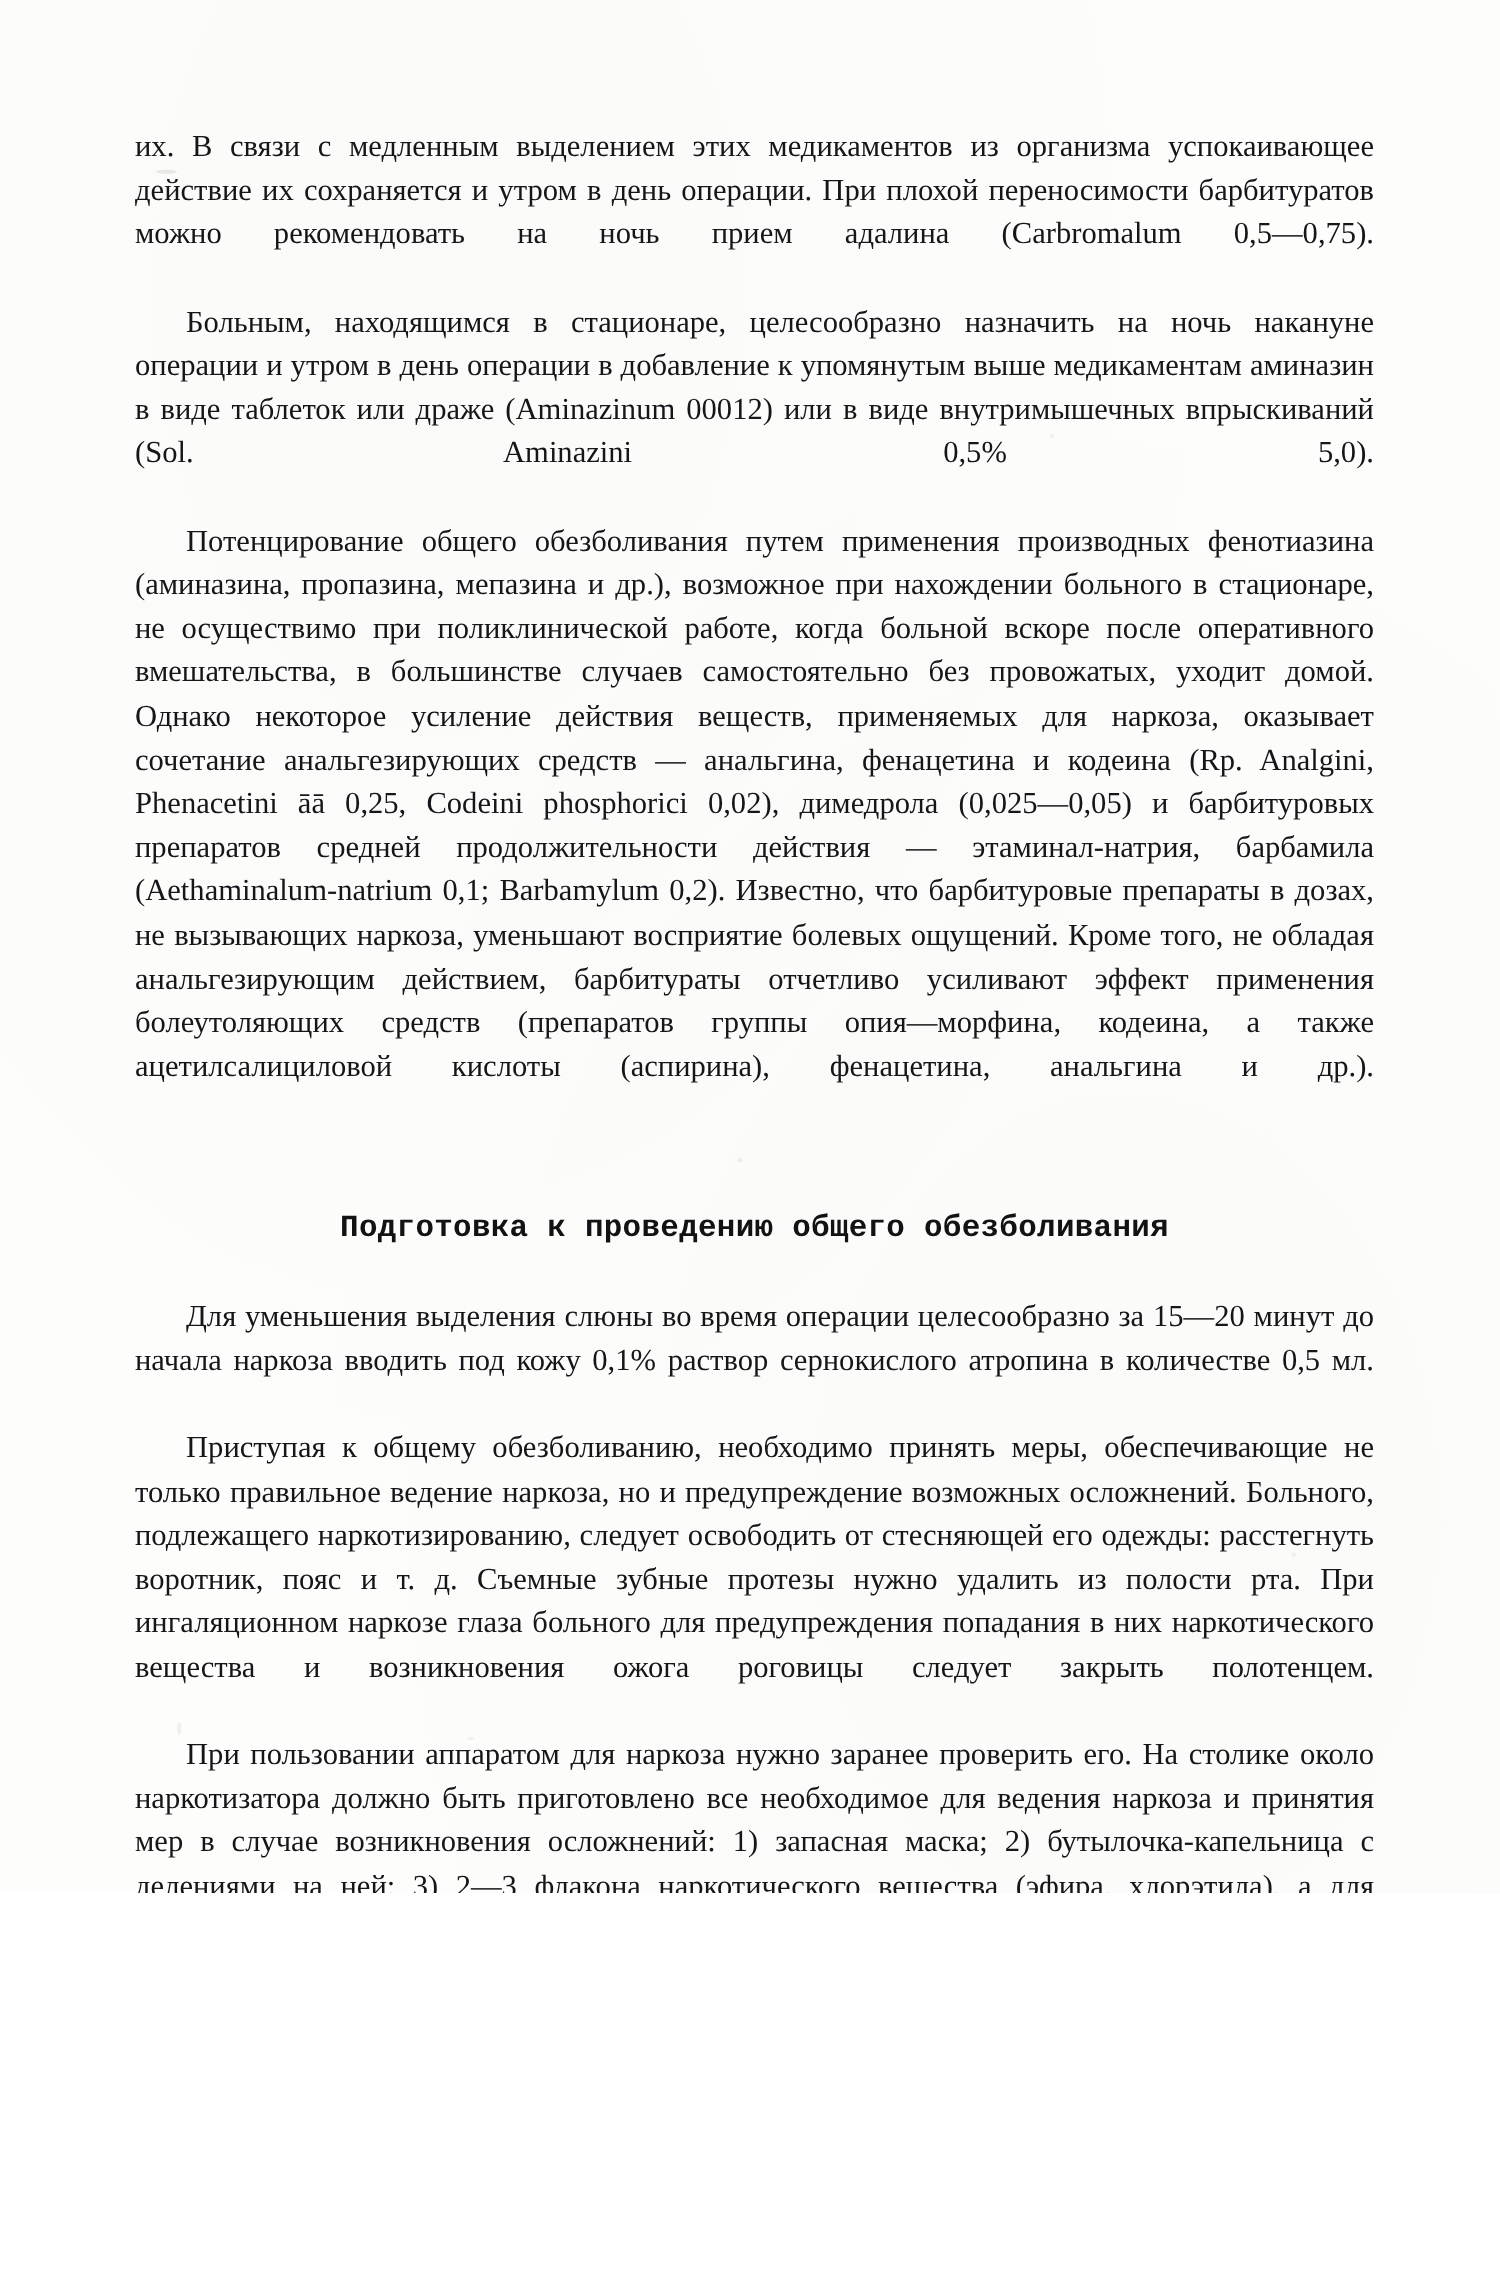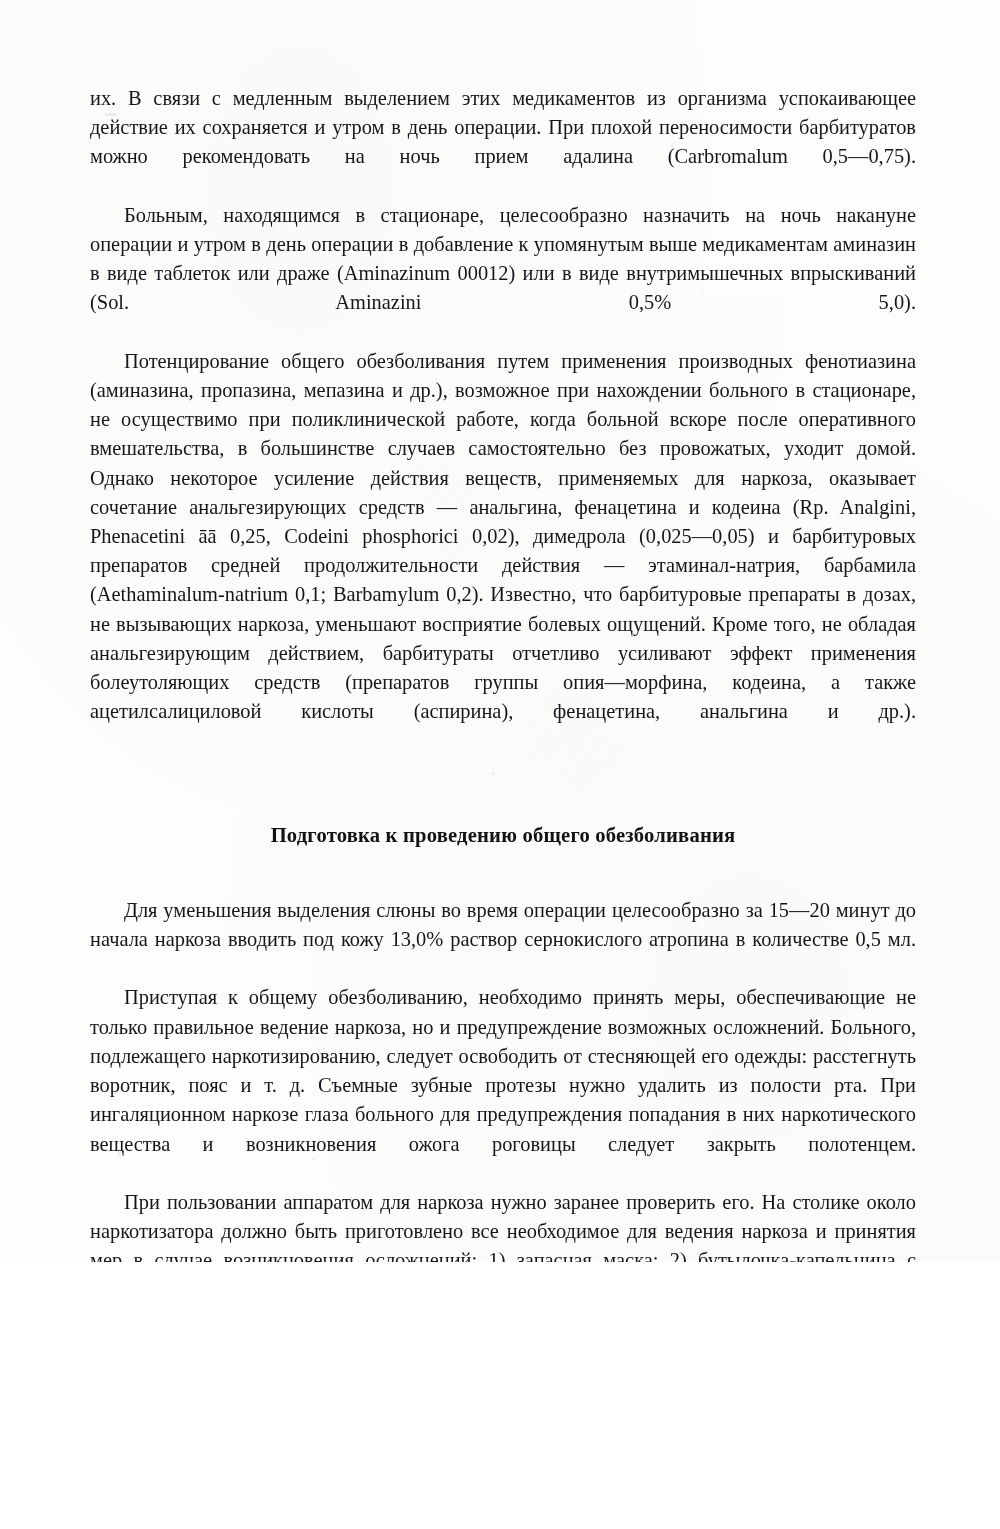--- a/index.html
+++ b/index.html
@@ -44,22 +44,22 @@
   .para.no-indent { text-indent: 0; }
 
   
   .para:after {
     content: "";
     display: inline-block;
     width: 100%;
   }
 
   .section-heading {
-    margin: 16px;
-    font-family: Liberation Serif, serif;
+    margin: 0;
+    font-family: Liberation Mono, monospace;
     font-size: 20.6px;
     font-weight: bold;
     text-align: center;
     text-indent: 0;
     line-height: 29.2px;
     letter-spacing: 0.2px;
     color: #121215;
   }
   .gap-before-heading { height: 49px; }
   .gap-after-heading  { height: 30px; }
@@ -94,21 +94,21 @@
     <p class="para">Больным, находящимся в стационаре, целесообразно назначить на ночь накануне операции и утром в день операции в добавление к упомянутым выше медикаментам аминазин в виде таблеток или драже (Aminazinum 00012) или в виде внутримышечных впрыскиваний (Sol. Aminazini 0,5% 5,0).</p>
 
     <p class="para">Потенцирование общего обезболивания путем применения производных фенотиазина (аминазина, пропазина, мепазина и др.), возможное при нахождении больного в стационаре, не осуществимо при поликлинической работе, когда больной вскоре после оперативного вмешательства, в большинстве случаев самостоятельно без провожатых, уходит домой. Однако некоторое усиление действия веществ, применяемых для наркоза, оказывает сочетание анальгезирующих средств — анальгина, фенацетина и кодеина (Rp. Analgini, Phenacetini āā 0,25, Codeini phosphorici 0,02), димедрола (0,025—0,05) и барбитуровых препаратов средней продолжительности действия — этаминал-натрия, барбамила (Aethaminalum-natrium 0,1; Barbamylum 0,2). Известно, что барбитуровые препараты в дозах, не вызывающих наркоза, уменьшают восприятие болевых ощущений. Кроме того, не обладая анальгезирующим действием, барбитураты отчетливо усиливают эффект применения болеутоляющих средств (препаратов группы опия—морфина, кодеина, а также ацетилсалициловой кислоты (аспирина), фенацетина, анальгина и др.).</p>
 
     <div class="gap-before-heading"></div>
 
     <h2 class="section-heading">Подготовка к проведению общего обезболивания</h2>
 
     <div class="gap-after-heading"></div>
 
-    <p class="para">Для уменьшения выделения слюны во время операции целесообразно за 15—20 минут до начала наркоза вводить под кожу 13,0% раствор сернокислого атропина в количестве 0,5 мл.</p>
+    <p class="para">Для уменьшения выделения слюны во время операции целесообразно за 15—20 минут до начала наркоза вводить под кожу 0,1% раствор сернокислого атропина в количестве 0,5 мл.</p>
 
 
     <p class="para">Приступая к общему обезболиванию, необходимо принять меры, обеспечивающие не только правильное ведение наркоза, но и предупреждение возможных осложнений. Больного, подлежащего наркотизированию, следует освободить от стесняющей его одежды: расстегнуть воротник, пояс и т. д. Съемные зубные протезы нужно удалить из полости рта. При ингаляционном наркозе глаза больного для предупреждения попадания в них наркотического вещества и возникновения ожога роговицы следует закрыть полотенцем.</p>
 
     <p class="para">При пользовании аппаратом для наркоза нужно заранее проверить его. На столике около наркотизатора должно быть приготовлено все необходимое для ведения наркоза и принятия мер в случае возникновения осложнений: 1) запасная маска; 2) бутылочка-капельница с делениями на ней; 3) 2—3 флакона наркотического вещества (эфира, хлорэтила), а для внутривенного наркоза ампулы (или флаконы) с препаратом и соответствующим растворителем, стерильный шприц на 20 мл со стерильными иглами к нему; 4) роторасширитель; 5) языкодержатель; 6) несколько небольших марлевых салфеток и корнцанг для удаления слизи из полости рта и глотки; 7) стерильный шприц на 2—5 мл со стерильными иглами к нему; 8) стимуляторы дыхания и</p>
 
   </div>
 
   <div class="page-number">12</div>
 

